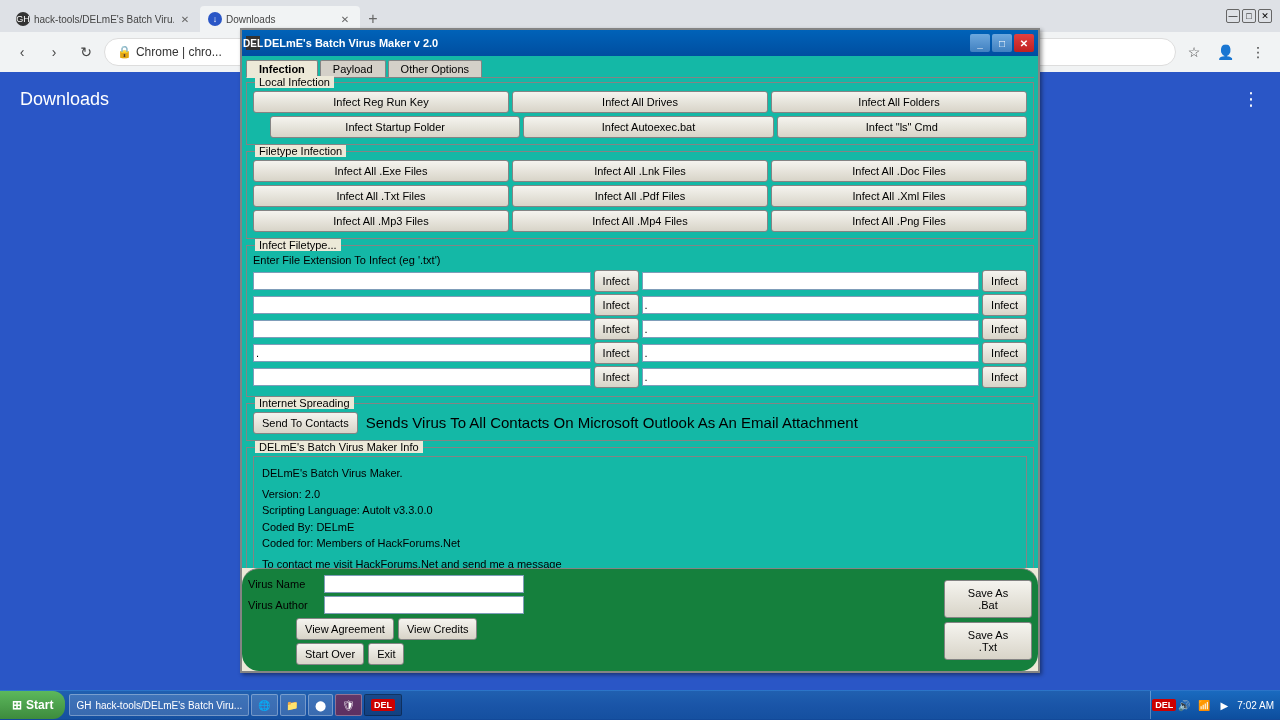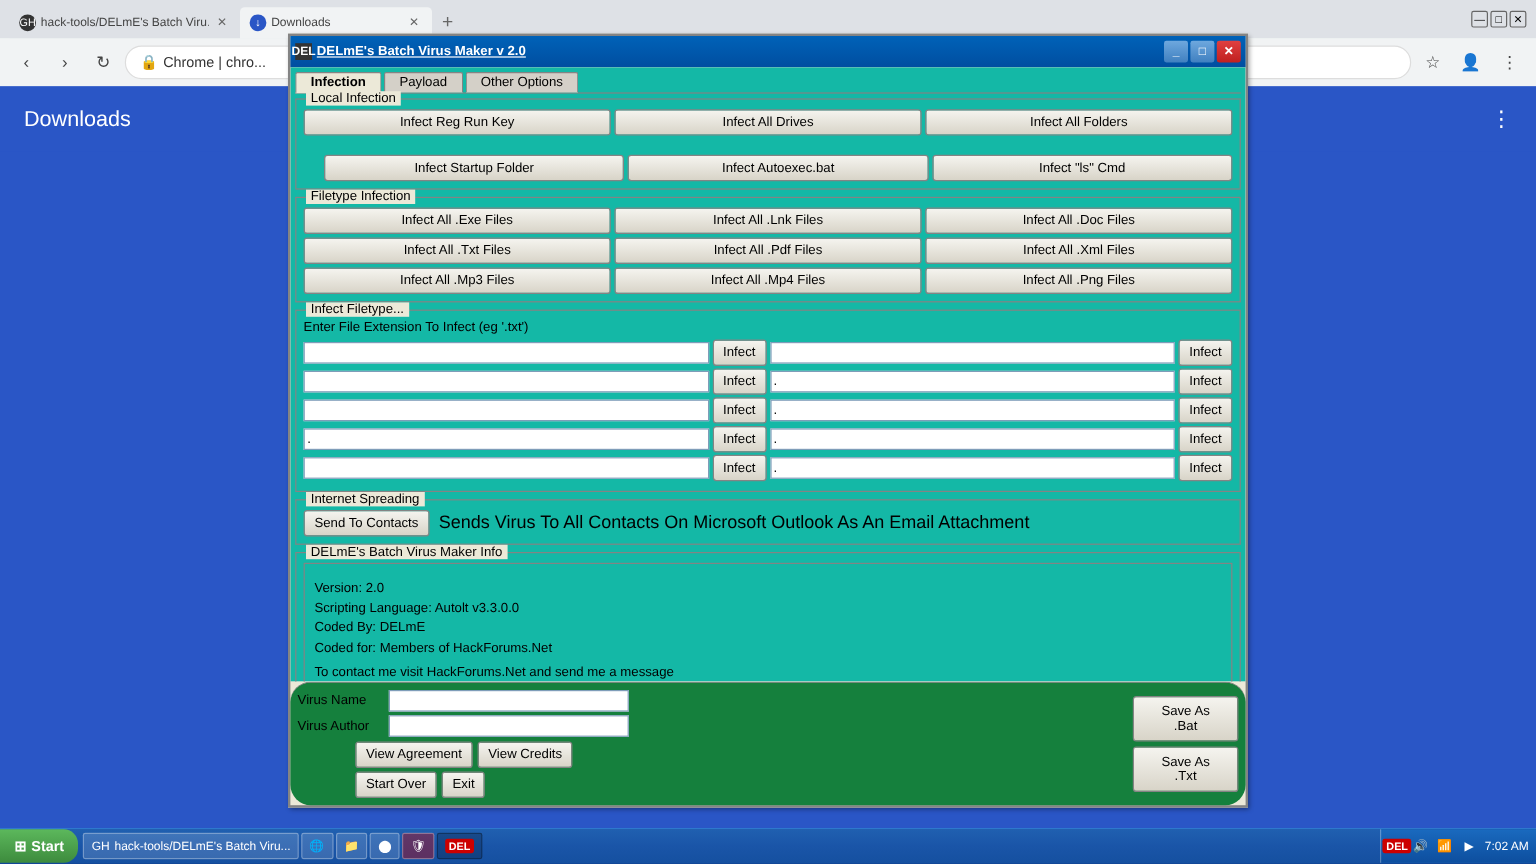--- a/index.html
+++ b/index.html
@@ -242,21 +242,20 @@
       width: 14px; height: 14px;
       background: #333;
       margin-right: 4px;
       font-size: 10px;
       display: flex; align-items: center; justify-content: center;
       color: white;
     }
 
     .window-title-text {
       flex: 1;
-      text-decoration: underline;
     }
 
     .window-controls {
       display: flex;
       gap: 2px;
     }
 
     .win-ctrl {
       width: 20px; height: 18px;
       display: flex; align-items: center; justify-content: center;
@@ -558,21 +557,21 @@
         <div class="tab">Other Options</div>
       </div>
 
       <div class="group-box">
         <span class="group-label">Local Infection</span>
         <div class="btn-grid-3">
           <button class="xp-btn">Infect Reg Run Key</button>
           <button class="xp-btn">Infect All Drives</button>
           <button class="xp-btn">Infect All Folders</button>
         </div>
-        <div class="btn-grid-3" style="margin-top:16px;padding-left:17px;">
+        <div class="btn-grid-3" style="margin-top:3px;padding-left:17px;">
           <button class="xp-btn">Infect Startup Folder</button>
           <button class="xp-btn">Infect Autoexec.bat</button>
           <button class="xp-btn">Infect "ls" Cmd</button>
         </div>
       </div>
 
       <div class="group-box">
         <span class="group-label">Filetype Infection</span>
         <div class="btn-grid-3">
           <button class="xp-btn">Infect All .Exe Files</button>
@@ -635,20 +634,21 @@
         <span class="group-label">Internet Spreading</span>
         <div class="spreading-row">
           <button class="xp-btn">Send To Contacts</button>
           <span class="spreading-desc">Sends Virus To All Contacts On Microsoft Outlook As An Email Attachment</span>
         </div>
       </div>
 
       <div class="group-box" style="flex:1;">
         <span class="group-label">DELmE's Batch Virus Maker Info</span>
         <div class="info-box">
+          <div>DELmE's Batch Virus Maker.</div>
           <div style="margin-top:4px;">Version: 2.0</div>
           <div>Scripting Language: Autolt v3.3.0.0</div>
           <div>Coded By: DELmE</div>
           <div>Coded for: Members of HackForums.Net</div>
           <div style="margin-top:4px;">To contact me visit HackForums.Net and send me a message</div>
 
         </div>
       </div>
     </div>
   </div>

